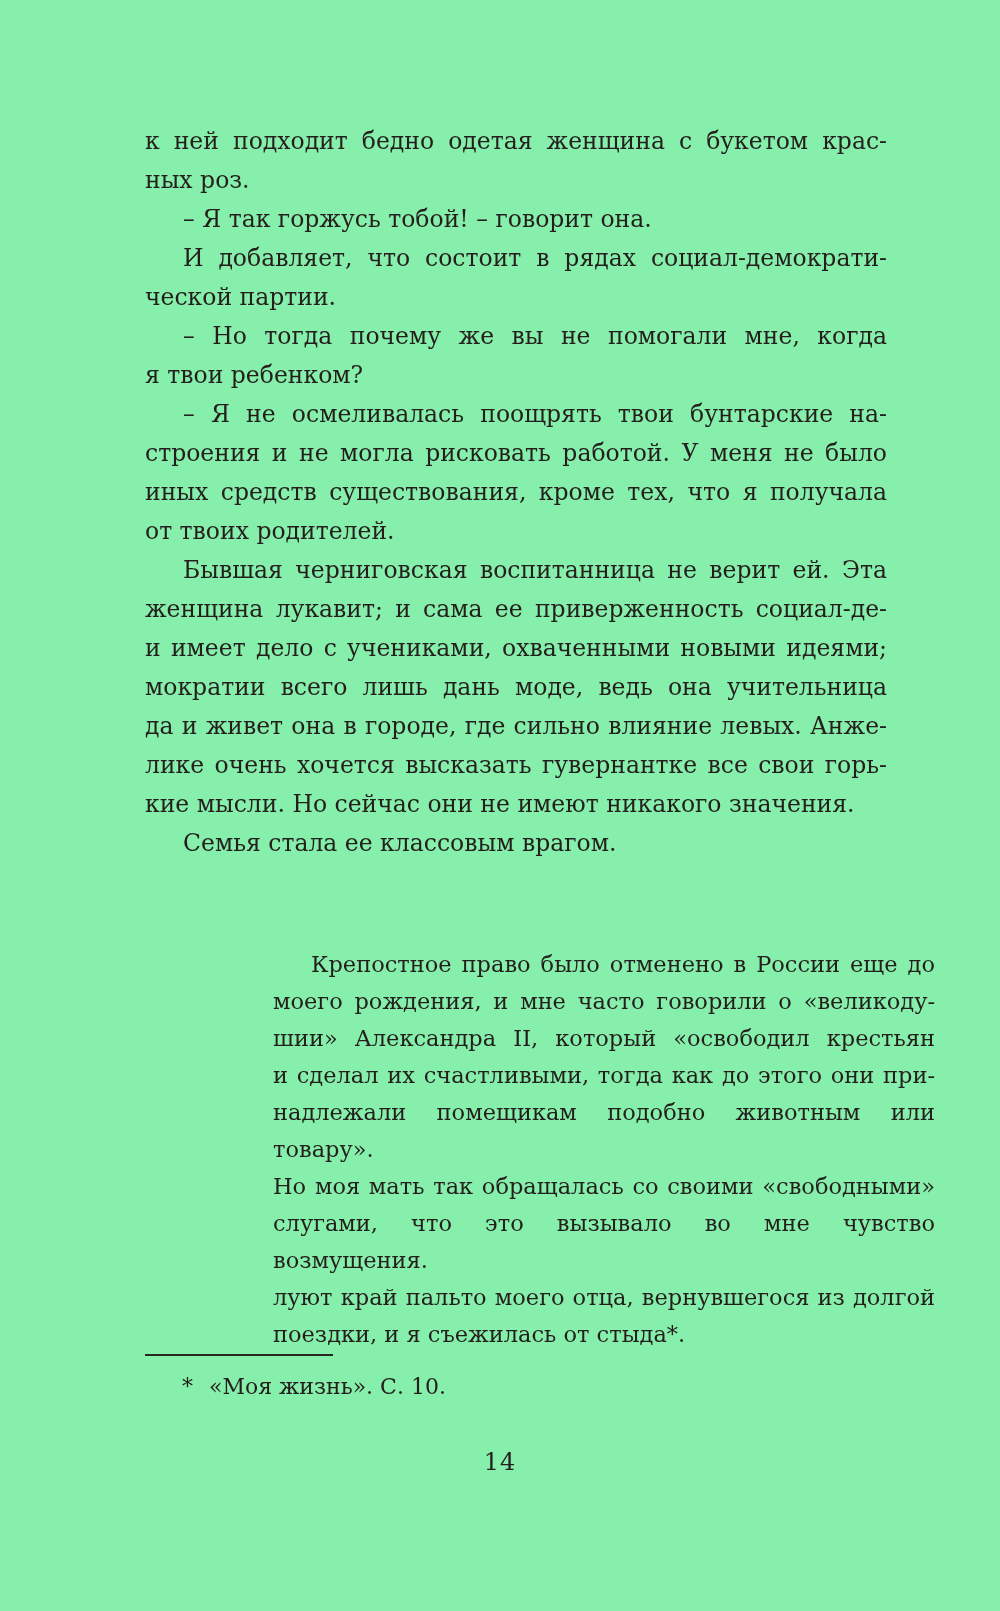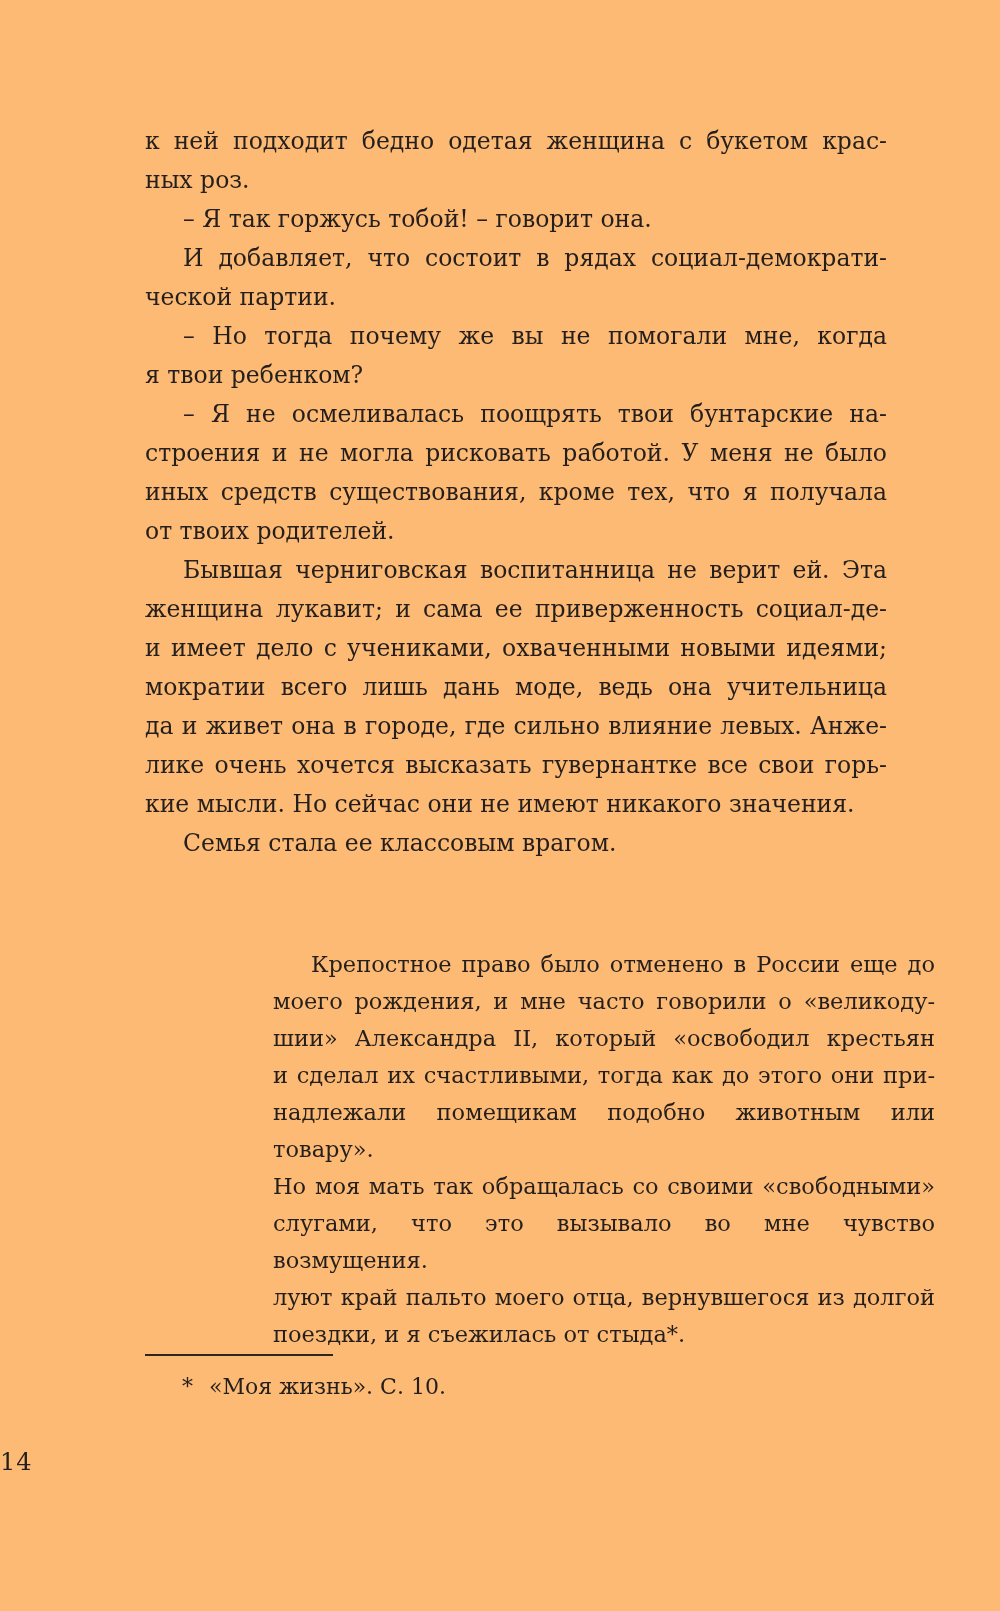--- a/index.html
+++ b/index.html
@@ -2,21 +2,21 @@
 <html><head>
 <meta charset="utf-8">
 <style>
   * { margin: 0; padding: 0; box-sizing: border-box; }
   html, body { background: #ffffff; }
   .page {
     position: relative;
     width: 1000px;
     height: 1611px;
     margin: 0 auto;
-    background: #fdba74;
+    background: #86efac;
     font-family: "DejaVu Serif", "Liberation Serif", serif;
     color: #241f1c;
     overflow: hidden;
   }
   .text-block {
     position: absolute;
     left: 145px;
     top: 122px;
     width: 742px;
     font-size: 23.5px;
@@ -53,21 +53,21 @@
     width: 700px;
     font-size: 22px;
     line-height: 30px;
   }
   .footnote .marker { margin-right: 16px; }
   .page-number {
     position: absolute;
     left: 0;
     top: 1448px;
     width: 1000px;
-    text-align: left;
+    text-align: center;
     font-size: 24px;
     letter-spacing: 1px;
   }
 </style>
 </head>
 <body>
 
 <div class="page">
 
   <div class="text-block" id="main-text">

